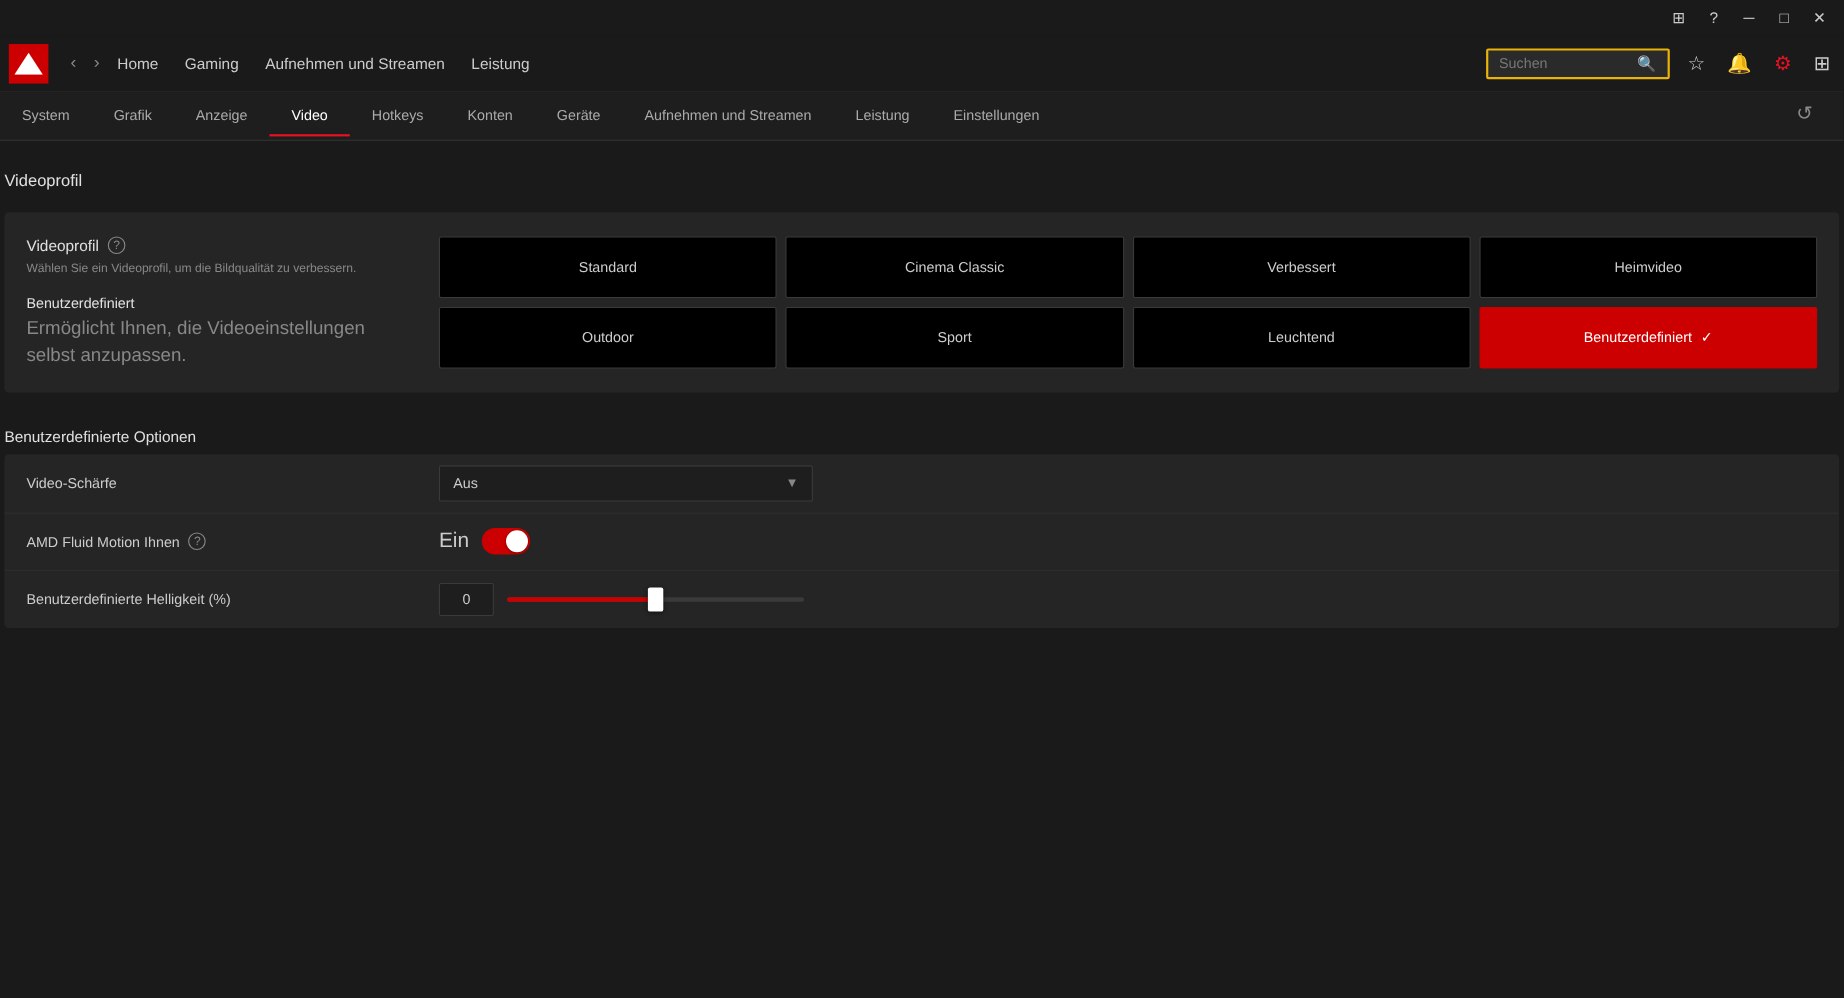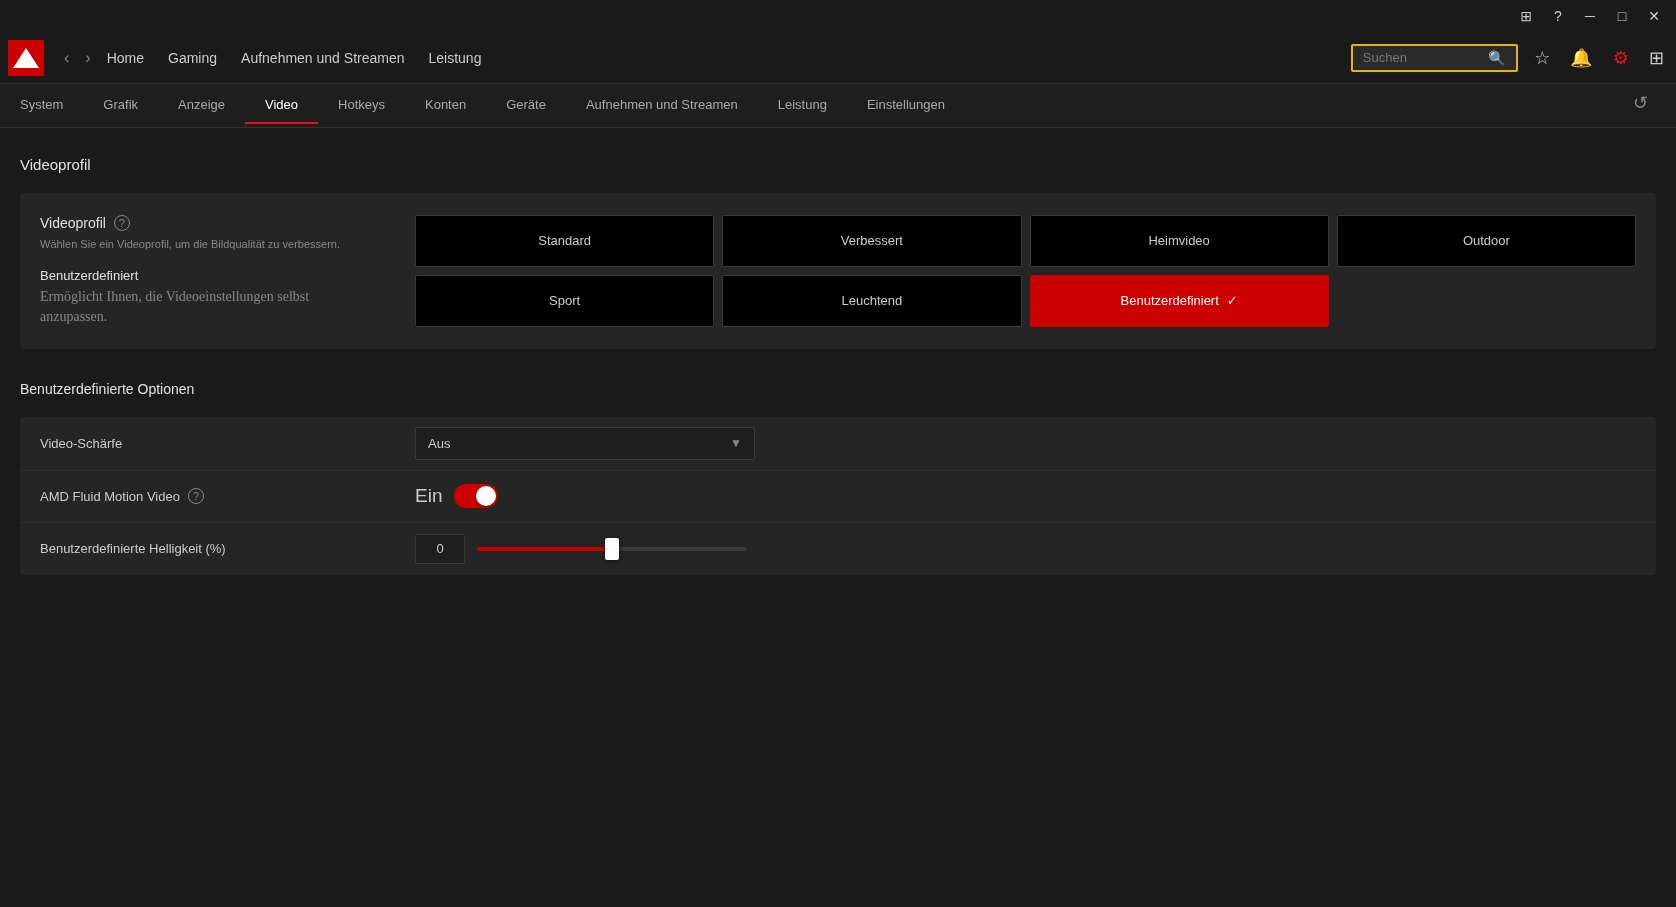--- a/index.html
+++ b/index.html
@@ -144,21 +144,21 @@
       padding-bottom: 6px;
     }
     .reset-icon {
       color: #888;
       cursor: pointer;
       font-size: 18px;
     }
 
     
     .content {
-      padding: 28px 20px;
+      padding: 28px 4px;
     }
 
     .section-title {
       font-size: 15px;
       color: #e0e0e0;
       margin-bottom: 20px;
       font-weight: 400;
     }
 
     
@@ -199,24 +199,23 @@
       color: #888;
       margin-bottom: 16px;
       line-height: 1.4;
     }
     .profile-sub-title {
       font-size: 13px;
       color: #e0e0e0;
       margin-bottom: 4px;
     }
     .profile-sub-desc {
-      font-size: 14px;
+      font-size: 17px;
       color: #888;
       line-height: 1.4;
-      font-family: Liberation Serif, serif;
     }
 
     .profile-buttons {
       flex: 1;
       padding: 22px 20px;
       display: grid;
       grid-template-columns: repeat(4, 1fr);
       grid-template-rows: repeat(2, 1fr);
       gap: 8px;
     }
@@ -237,21 +236,21 @@
     .profile-btn.active {
       background: #cc0000;
       border-color: #cc0000;
       color: #fff;
     }
 
     
     .custom-section-title {
       font-size: 14px;
       color: #e0e0e0;
-      margin-bottom: 20px;
+      margin-bottom: 8px;
     }
 
     .options-card {
       background: #252525;
       border-radius: 4px;
       overflow: hidden;
     }
 
     .option-row {
       display: flex;
@@ -433,20 +432,21 @@
       <div class="profile-info-title">
         <span>Videoprofil</span>
         <div class="help-icon">?</div>
       </div>
       <div class="profile-desc">Wählen Sie ein Videoprofil, um die Bildqualität zu verbessern.</div>
       <div class="profile-sub-title">Benutzerdefiniert</div>
       <div class="profile-sub-desc">Ermöglicht Ihnen, die Videoeinstellungen selbst anzupassen.</div>
     </div>
     <div class="profile-buttons">
       <button class="profile-btn">Standard</button>
+      <button class="profile-btn">Cinema Classic</button>
       <button class="profile-btn">Verbessert</button>
       <button class="profile-btn">Heimvideo</button>
       <button class="profile-btn">Outdoor</button>
       <button class="profile-btn">Sport</button>
       <button class="profile-btn">Leuchtend</button>
       <button class="profile-btn active">
         <span>Benutzerdefiniert</span>
         <span style="margin-left:8px;">✓</span>
       </button>
     </div>
@@ -461,21 +461,21 @@
       <div class="option-control">
         <div class="dropdown">
           <span>Aus</span>
           <span style="font-size:12px;color:#888;">▼</span>
         </div>
       </div>
     </div>
 
     <div class="option-row">
       <div class="option-label">
-        <span>AMD Fluid Motion Video</span>
+        <span>AMD Fluid Motion Ihnen</span>
         <div class="help-icon">?</div>
       </div>
       <div class="option-control">
         <div class="toggle-container">
           <span class="toggle-label-text">Ein</span>
           <div class="toggle">
             <div class="toggle-knob"></div>
           </div>
         </div>
       </div>

